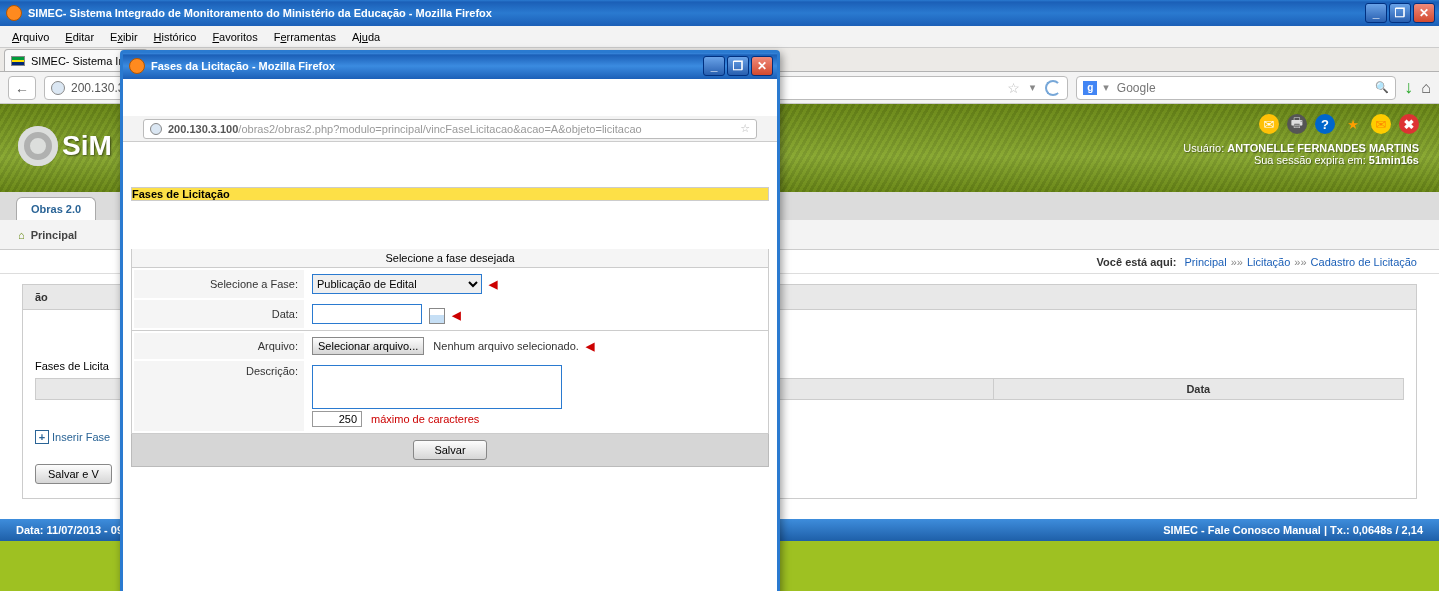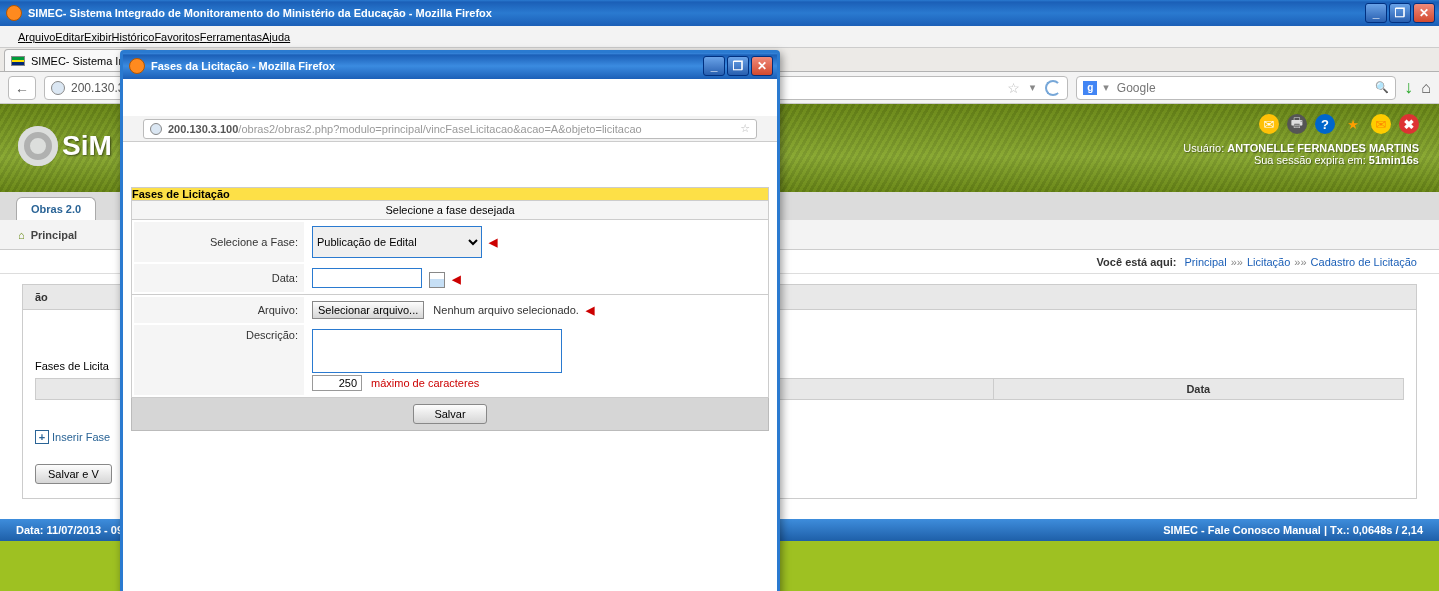--- a/index.html
+++ b/index.html
@@ -24,21 +24,21 @@
   .main-titlebar .ff-icon { width:16px; height:16px; background:#ff8a1e; border:1px solid #b35500; border-radius:50%; margin-right:6px; }
   .titlebar-buttons { margin-left:auto; display:flex; gap:2px; padding-right:4px;}
   .winbtn {
     width:22px; height:20px; border:1px solid #003080; border-radius:3px;
     display:flex; align-items:center; justify-content:center; font-weight:bold; font-size:12px;
     color:#fff; background:linear-gradient(#6aa3e8,#285fb0);
   }
   .winbtn.close { background:linear-gradient(#f08a7a,#d24a2f); }
 
   
-  .menubar { height:22px; background:#f3f3f3; border-bottom:1px solid #ccc; display:flex; align-items:center; padding-left:18px; color:#000;text-decoration:underline;}
+  .menubar { height:22px; background:#f3f3f3; border-bottom:1px solid #ccc; display:flex; align-items:center; padding-left:12px; gap:16px; color:#000;}
   .menubar span u { text-decoration: underline; }
 
   
   .tabstrip { height:24px; background:#eceae7; border-bottom:1px solid #b2b2b2; display:flex; align-items:flex-end; padding-left:4px;}
   .ff-tab {
     height:22px; background:#f9f9f9; border:1px solid #b2b2b2; border-bottom:none;
     border-radius:4px 4px 0 0; display:flex; align-items:center; padding:0 10px 0 6px; gap:6px;
     font-size:11px;
   }
   .ff-tab .flag { width:14px; height:10px; background:linear-gradient(to bottom,#009b3a 33%,#ffdf00 33% 66%,#002776 66%); border:1px solid #888;}
@@ -144,26 +144,26 @@
     height:26px; background:#f3f3f3; border-bottom:1px solid #ccc; display:flex; align-items:center;
     padding:0 20px; gap:6px;
   }
   .popup-url .box { flex:1; height:20px; border:1px solid #bbb; border-radius:3px; background:#fff; display:flex; align-items:center; padding:0 6px; gap:6px;}
   .popup-url .globe { width:12px; height:12px; border:1px solid #888; border-radius:50%; background:#dbe7f3;}
   .popup-url .addr { color:#555; font-size:11px;}
   .popup-url .star { margin-left:auto; color:#bbb;}
 
   .popup-body { padding:8px 8px 20px 8px; min-height:430px;}
   .sectitle { background:#fde047; text-align:left; font-weight:bold; padding:0; border:1px solid #ccc;}
-  .secsub   { background:#f5f5f5; text-align:center; padding:3px; border:1px solid #ccc; border-top:none; font-size:11px;}
+  .secsub   { background:#f5f5f5; text-align:center; padding:3px; border:1px solid #ccc; border-top:none; font-size:11px;margin-top:48px;}
   .formtable { width:100%; border:1px solid #ccc; border-top:none; }
   .formtable tr td { padding:4px 6px; vertical-align:middle;}
   .formtable .lbl { text-align:right; width:170px; color:#333; background:#f5f5f5;margin-top:35px;}
   .req { color:#c00; font-weight:bold; margin-left:4px;}
-  .sel { border:1px solid #2a7ad0; height:32px; font-size:11px; width:170px;}
+  .sel { border:1px solid #2a7ad0; height:20px; font-size:11px; width:170px;}
   .dateinput { border:1px solid #2a7ad0; height:20px; width:110px;}
   .cal { display:inline-block; width:16px; height:16px; border:1px solid #888; background:linear-gradient(#fff 40%,#c6dff5 40%); vertical-align:middle; margin-left:4px;}
   .anexar-head { background:#d8d8d8; text-align:center; font-weight:bold; padding:4px; border:1px solid #ccc; border-top:none;}
   .filebtn { background:linear-gradient(#fdfdfd,#d6d6d6); border:1px solid #888; padding:2px 5px; font-size:11px;}
   .nofile { color:#333; margin-left:6px;}
   textarea.desc { width:250px; height:44px; border:1px solid #2a7ad0; resize:none; font-family:inherit; font-size:11px;}
   .counter { width:50px; border:1px solid #999; text-align:right; padding:1px 4px; font-size:11px;}
   .maxchar { color:#c00; margin-left:6px;}
   .savebar { background:#d6d6d6; border:1px solid #bbb; border-top:none; text-align:center; padding:6px;}
   .savebtn { background:linear-gradient(#fdfdfd,#d6d6d6); border:1px solid #888; border-radius:3px; padding:3px 20px; font-size:11px;}

